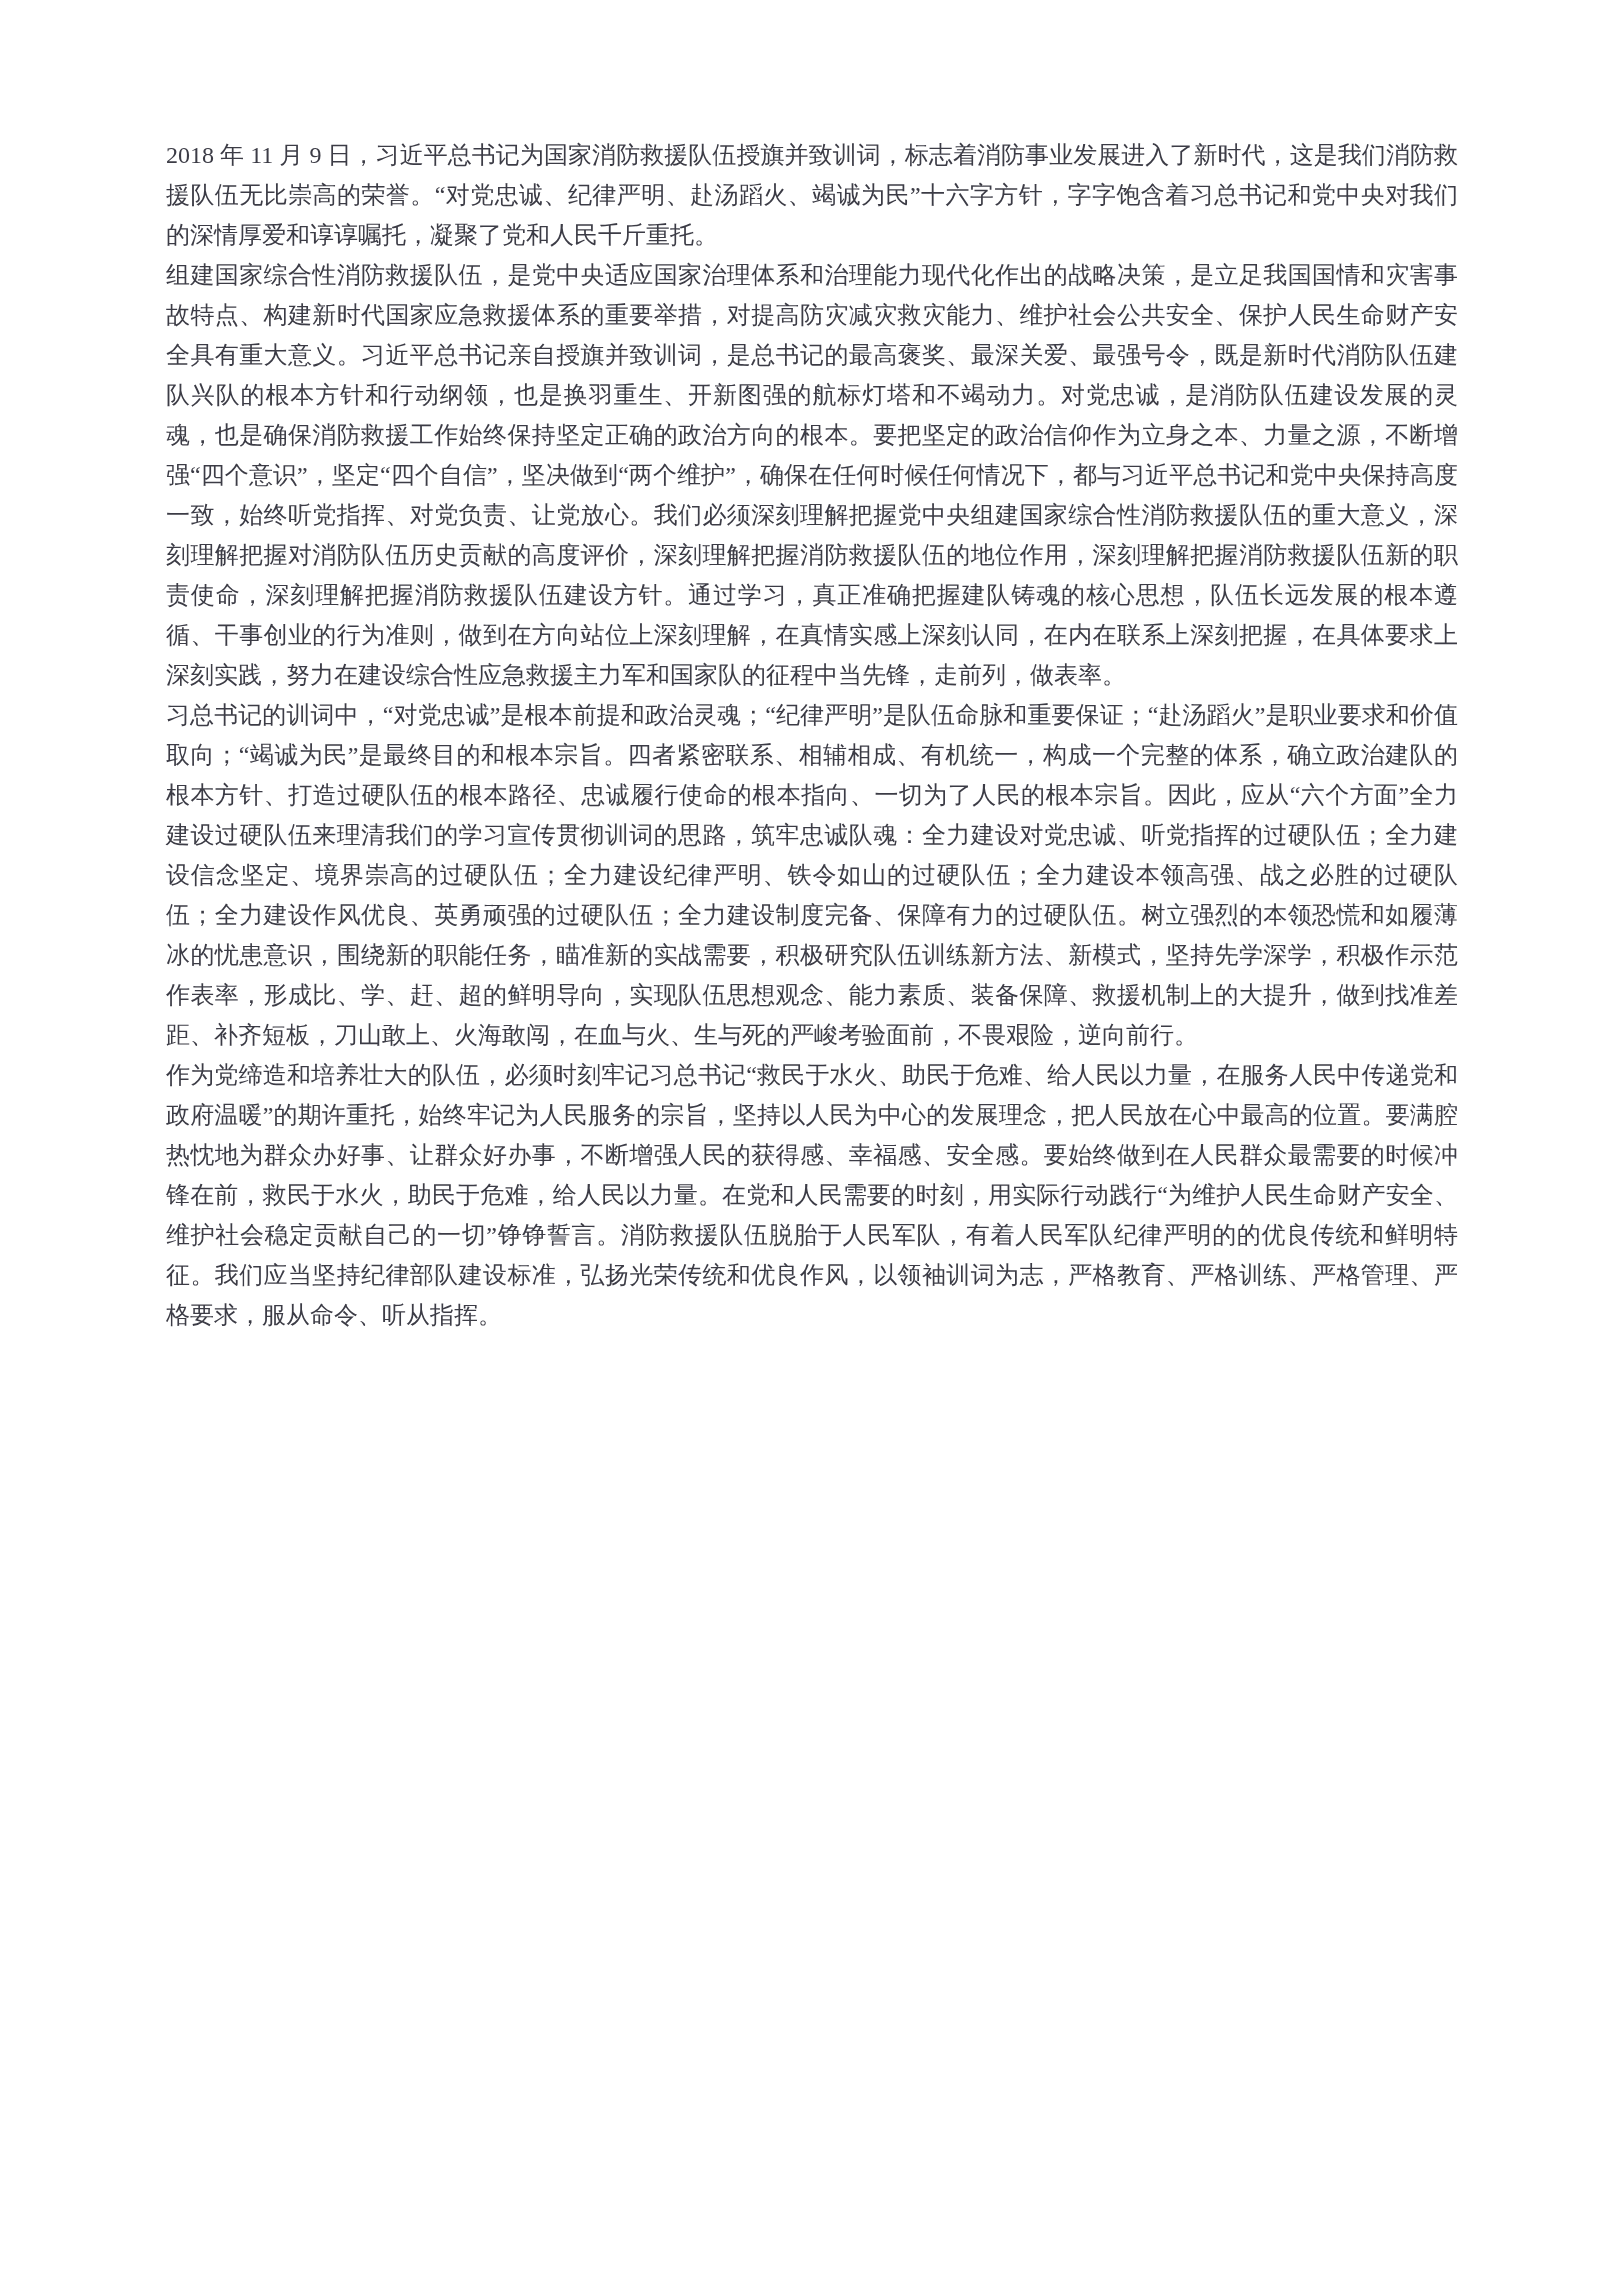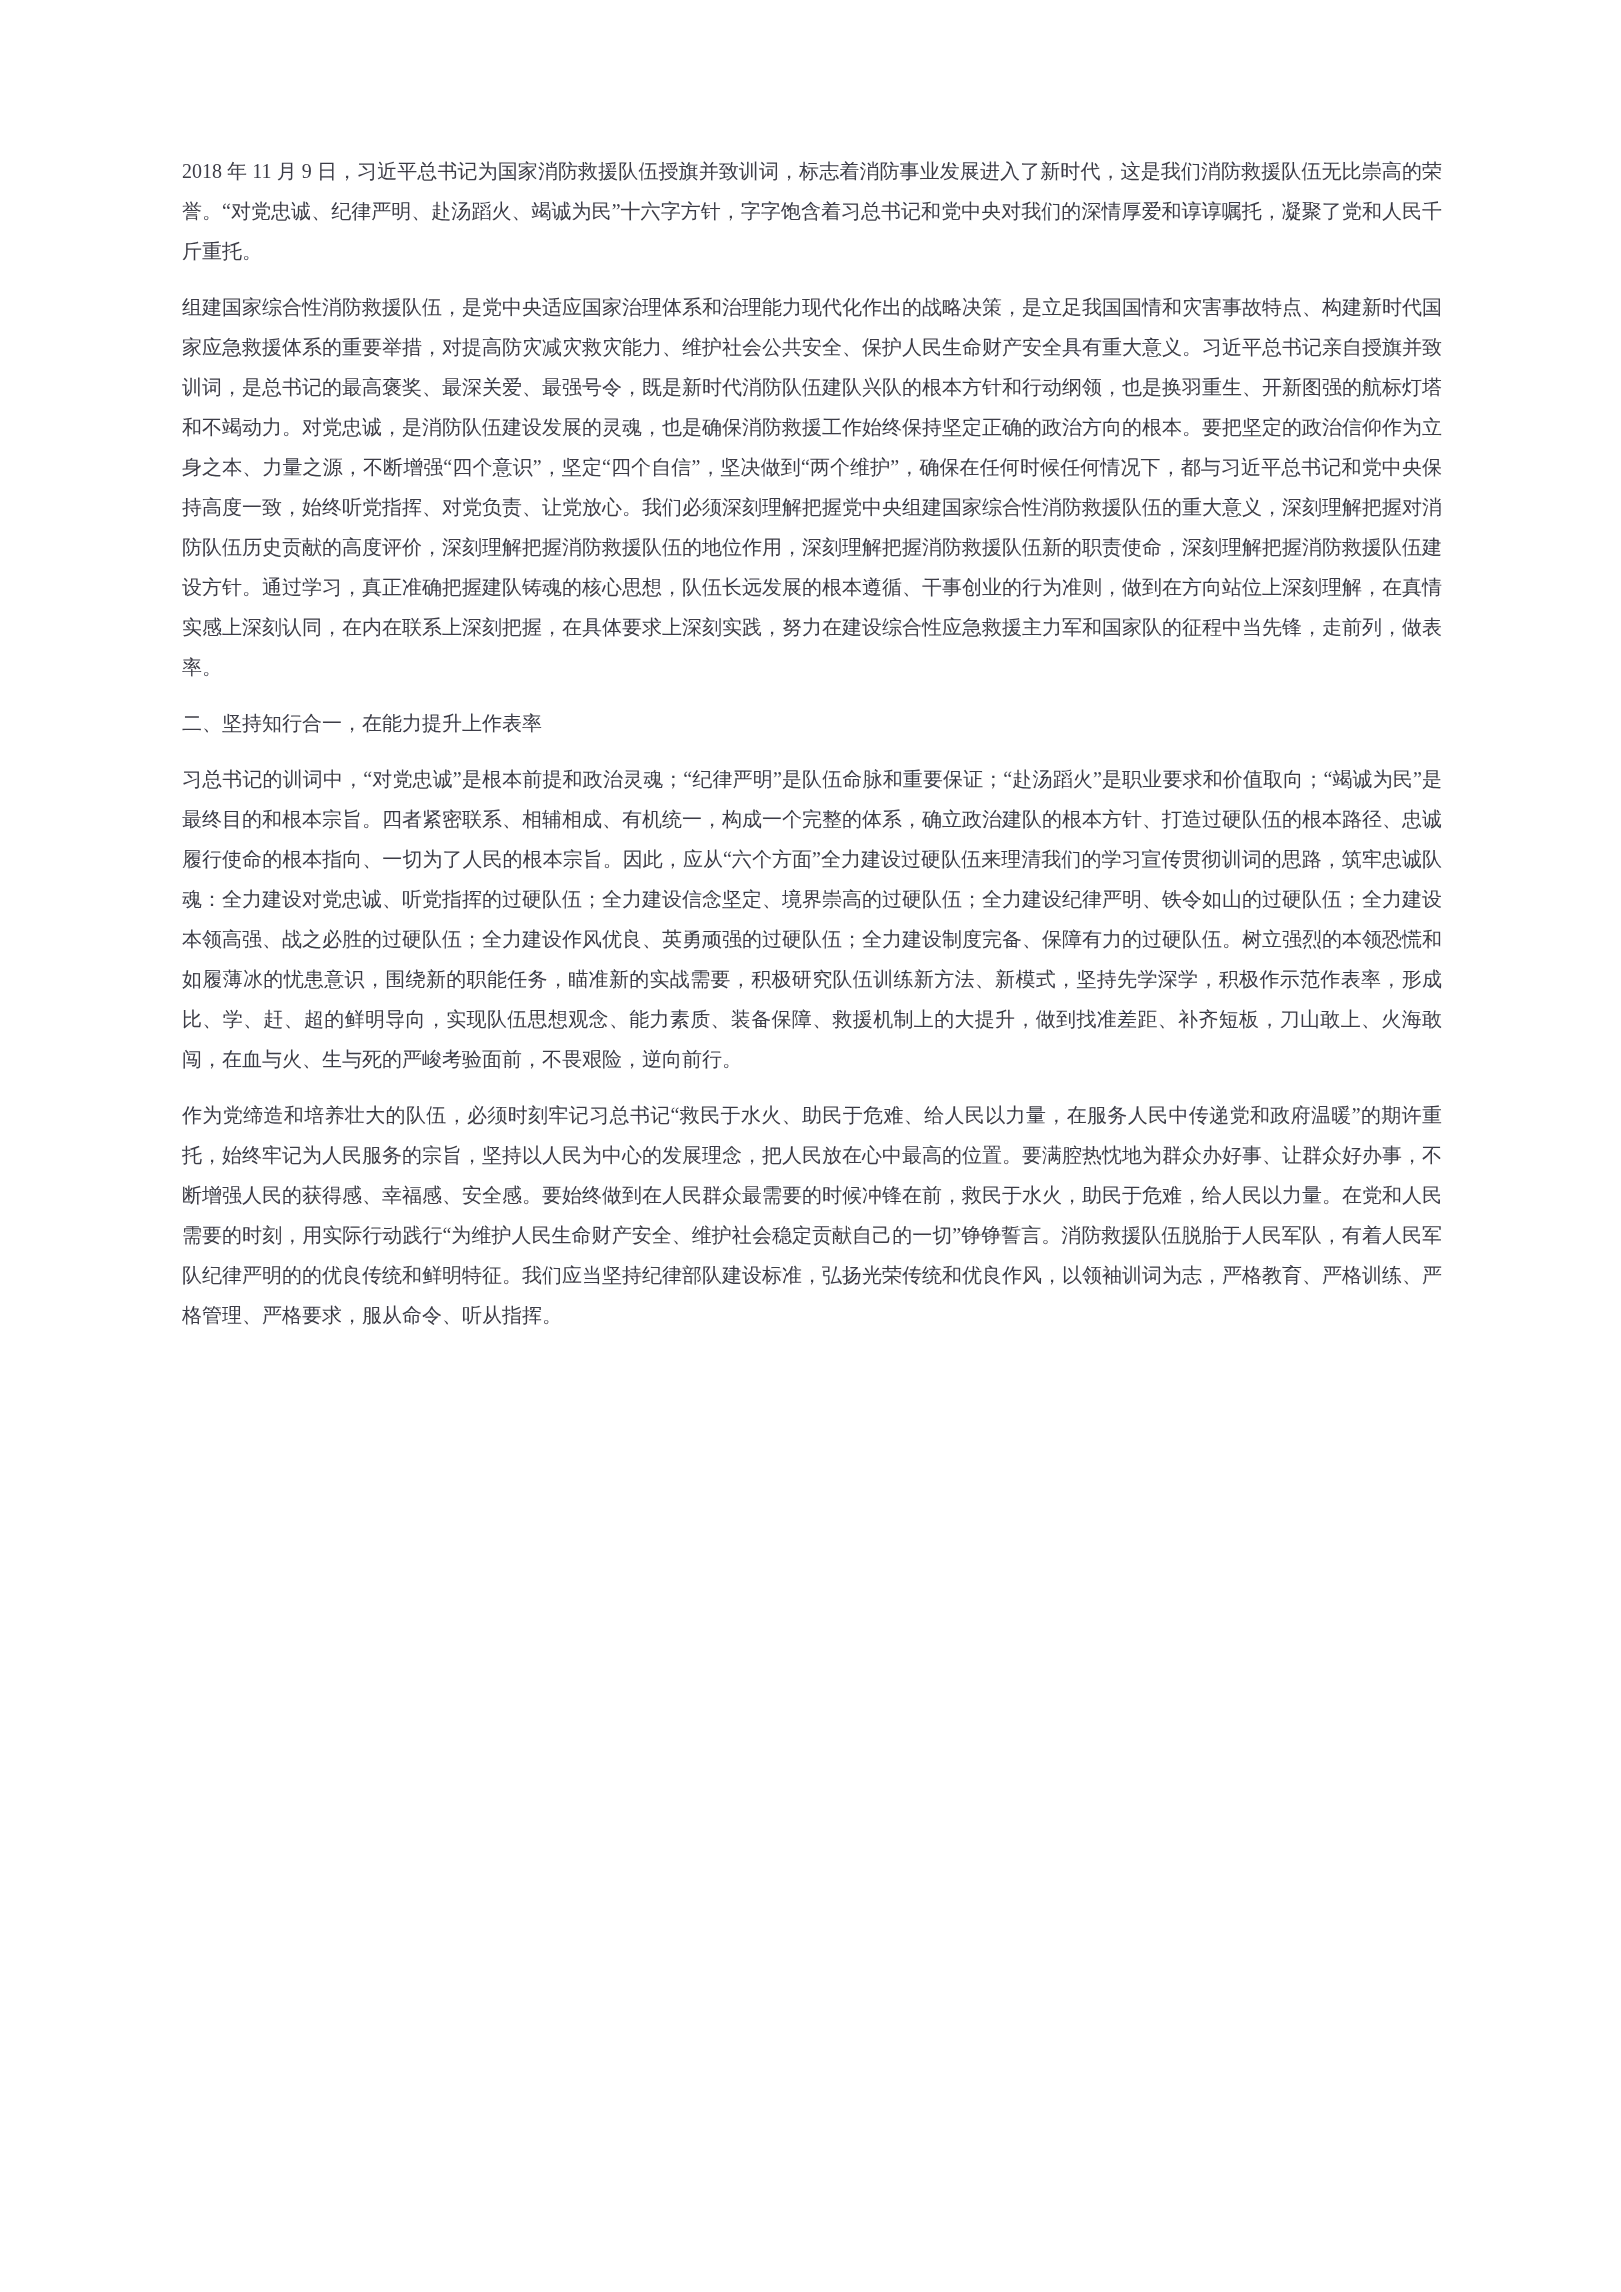--- a/index.html
+++ b/index.html
@@ -19,35 +19,34 @@
     left: 166px;
     top: 135px;
     width: 1292px;
     color: #3c3c46;
     font-size: 32px;
     line-height: 40px;
     text-align: justify;
     text-justify: inter-ideograph;
   }
   .doc-paragraph, .doc-heading {
-    margin: 16px;
+    margin: 0;
     padding: 0;
     font-weight: normal;
-    font-size: 20px;
+    font-size: 24px;
     line-height: 40px;
     word-break: break-all;
     overflow-wrap: break-word;
   }
 </style>
 </head>
 <body>
 
 <div class="page">
   <p class="doc-paragraph">2018 年 11 月 9 日，习近平总书记为国家消防救援队伍授旗并致训词，标志着消防事业发展进入了新时代，这是我们消防救援队伍无比崇高的荣誉。“对党忠诚、纪律严明、赴汤蹈火、竭诚为民”十六字方针，字字饱含着习总书记和党中央对我们的深情厚爱和谆谆嘱托，凝聚了党和人民千斤重托。</p>
 
   <p class="doc-paragraph">组建国家综合性消防救援队伍，是党中央适应国家治理体系和治理能力现代化作出的战略决策，是立足我国国情和灾害事故特点、构建新时代国家应急救援体系的重要举措，对提高防灾减灾救灾能力、维护社会公共安全、保护人民生命财产安全具有重大意义。习近平总书记亲自授旗并致训词，是总书记的最高褒奖、最深关爱、最强号令，既是新时代消防队伍建队兴队的根本方针和行动纲领，也是换羽重生、开新图强的航标灯塔和不竭动力。对党忠诚，是消防队伍建设发展的灵魂，也是确保消防救援工作始终保持坚定正确的政治方向的根本。要把坚定的政治信仰作为立身之本、力量之源，不断增强“四个意识”，坚定“四个自信”，坚决做到“两个维护”，确保在任何时候任何情况下，都与习近平总书记和党中央保持高度一致，始终听党指挥、对党负责、让党放心。我们必须深刻理解把握党中央组建国家综合性消防救援队伍的重大意义，深刻理解把握对消防队伍历史贡献的高度评价，深刻理解把握消防救援队伍的地位作用，深刻理解把握消防救援队伍新的职责使命，深刻理解把握消防救援队伍建设方针。通过学习，真正准确把握建队铸魂的核心思想，队伍长远发展的根本遵循、干事创业的行为准则，做到在方向站位上深刻理解，在真情实感上深刻认同，在内在联系上深刻把握，在具体要求上深刻实践，努力在建设综合性应急救援主力军和国家队的征程中当先锋，走前列，做表率。</p>
 
-  <p class="doc-heading">二、坚持知行合一，在能力提升上作表率</p>
   <p class="doc-paragraph">习总书记的训词中，“对党忠诚”是根本前提和政治灵魂；“纪律严明”是队伍命脉和重要保证；“赴汤蹈火”是职业要求和价值取向；“竭诚为民”是最终目的和根本宗旨。四者紧密联系、相辅相成、有机统一，构成一个完整的体系，确立政治建队的根本方针、打造过硬队伍的根本路径、忠诚履行使命的根本指向、一切为了人民的根本宗旨。因此，应从“六个方面”全力建设过硬队伍来理清我们的学习宣传贯彻训词的思路，筑牢忠诚队魂：全力建设对党忠诚、听党指挥的过硬队伍；全力建设信念坚定、境界崇高的过硬队伍；全力建设纪律严明、铁令如山的过硬队伍；全力建设本领高强、战之必胜的过硬队伍；全力建设作风优良、英勇顽强的过硬队伍；全力建设制度完备、保障有力的过硬队伍。树立强烈的本领恐慌和如履薄冰的忧患意识，围绕新的职能任务，瞄准新的实战需要，积极研究队伍训练新方法、新模式，坚持先学深学，积极作示范作表率，形成比、学、赶、超的鲜明导向，实现队伍思想观念、能力素质、装备保障、救援机制上的大提升，做到找准差距、补齐短板，刀山敢上、火海敢闯，在血与火、生与死的严峻考验面前，不畏艰险，逆向前行。</p>
 
   <p class="doc-paragraph">作为党缔造和培养壮大的队伍，必须时刻牢记习总书记“救民于水火、助民于危难、给人民以力量，在服务人民中传递党和政府温暖”的期许重托，始终牢记为人民服务的宗旨，坚持以人民为中心的发展理念，把人民放在心中最高的位置。要满腔热忱地为群众办好事、让群众好办事，不断增强人民的获得感、幸福感、安全感。要始终做到在人民群众最需要的时候冲锋在前，救民于水火，助民于危难，给人民以力量。在党和人民需要的时刻，用实际行动践行“为维护人民生命财产安全、维护社会稳定贡献自己的一切”铮铮誓言。消防救援队伍脱胎于人民军队，有着人民军队纪律严明的的优良传统和鲜明特征。我们应当坚持纪律部队建设标准，弘扬光荣传统和优良作风，以领袖训词为志，严格教育、严格训练、严格管理、严格要求，服从命令、听从指挥。</p>
 </div>
 
 
 </body></html>

